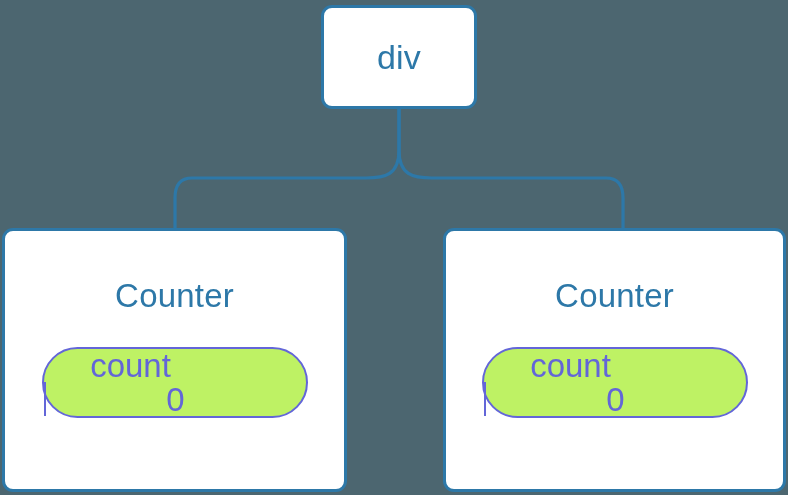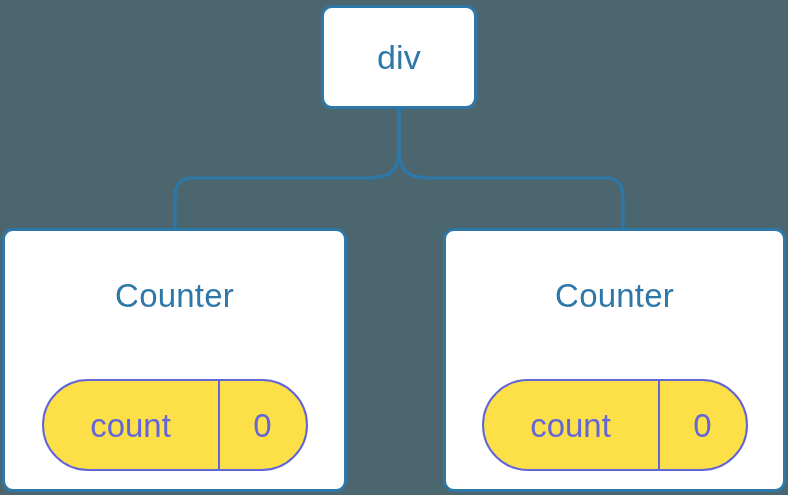--- a/index.html
+++ b/index.html
@@ -31,40 +31,40 @@
   }
   #node-div .node-title{
     font-size:34px;color:#2d78a8;line-height:1;
     letter-spacing:.2px;
   }
 
   
   .node-counter{
     top:228px;height:264px;
     padding-top:48px;
-    gap:32px;
   }
   #node-counter-0{left:2px;width:345px;}
   #node-counter-1{left:443px;width:343px;}
 
   .node-counter .node-title{
     font-size:33px;color:#2d78a8;line-height:1;
     letter-spacing:.2px;
   }
 
   
   .pill{
     margin-top:35px;
-    height:92px;
+    height:71px;
     border:2px solid #6366d8;
     border-radius:50px;
     box-sizing:border-box;
     display:flex;
     align-items:stretch;
-    background:#fde047;
+    background:#bef264;
+    flex-direction:column;
   }
   #node-counter-0 .pill{width:266px;}
   #node-counter-1 .pill{width:266px;}
 
   .pill-key,.pill-val{
     display:flex;align-items:center;justify-content:center;
     color:#6366d8;font-size:33px;line-height:1;
     box-sizing:border-box;
   }
   .pill-key{width:174px;}

